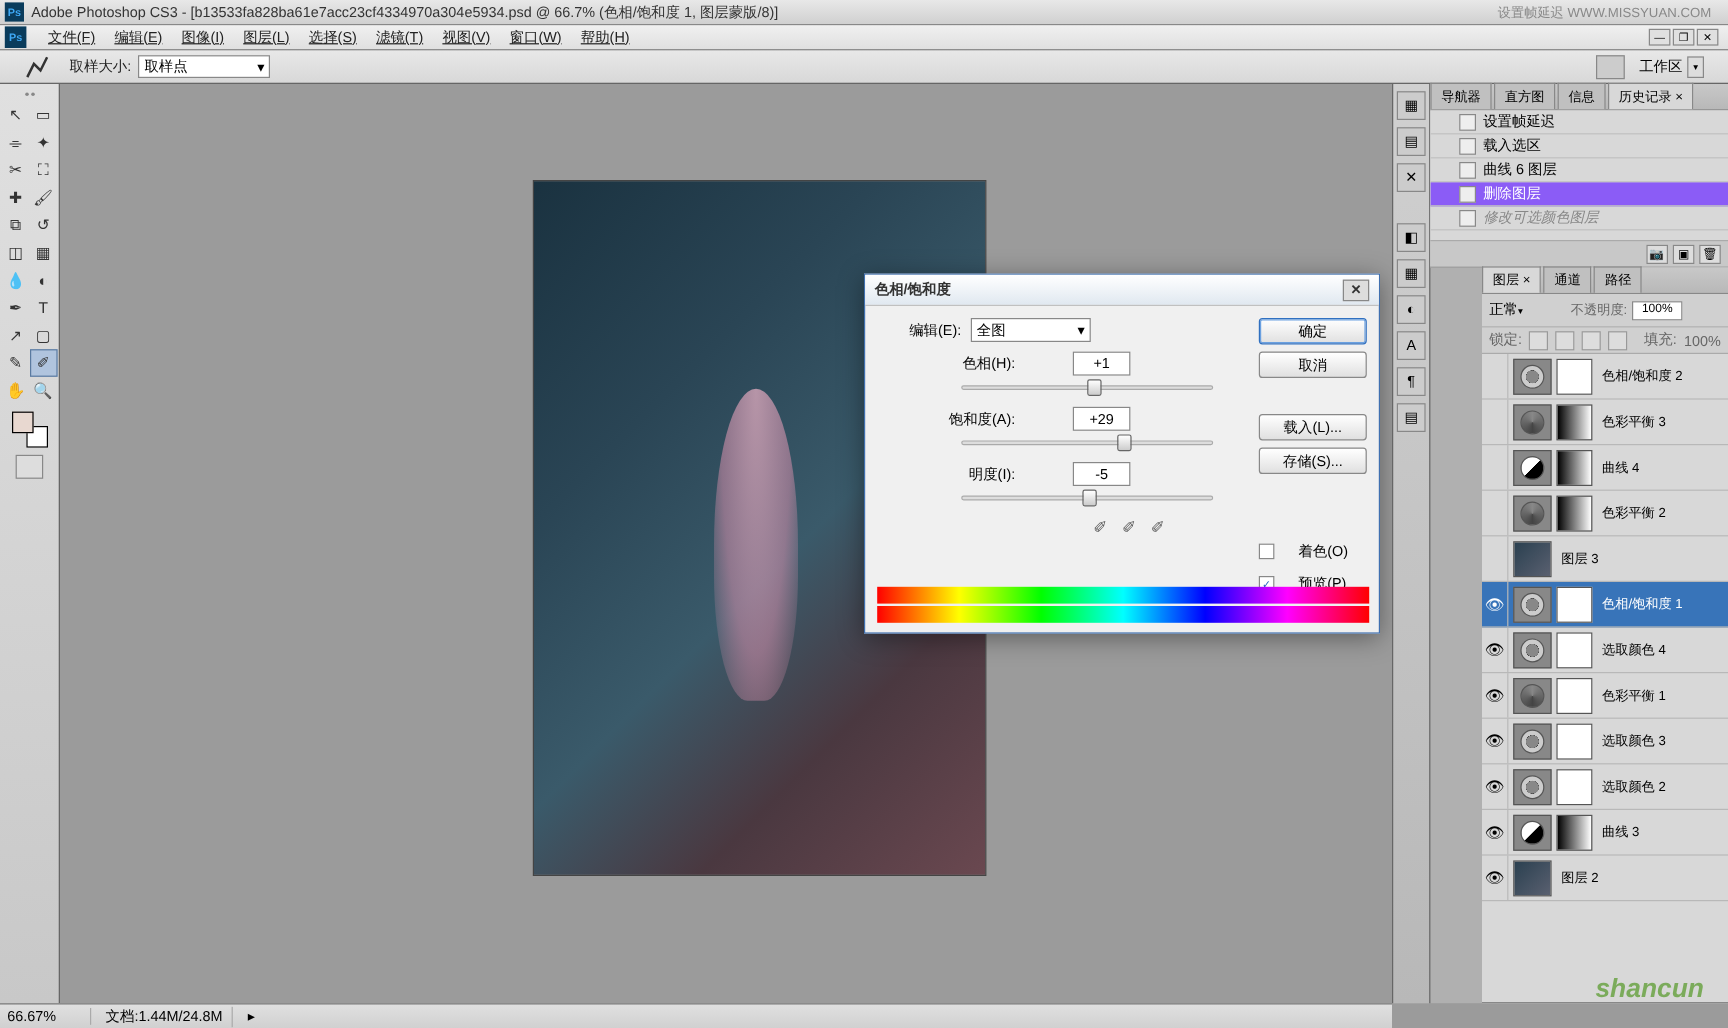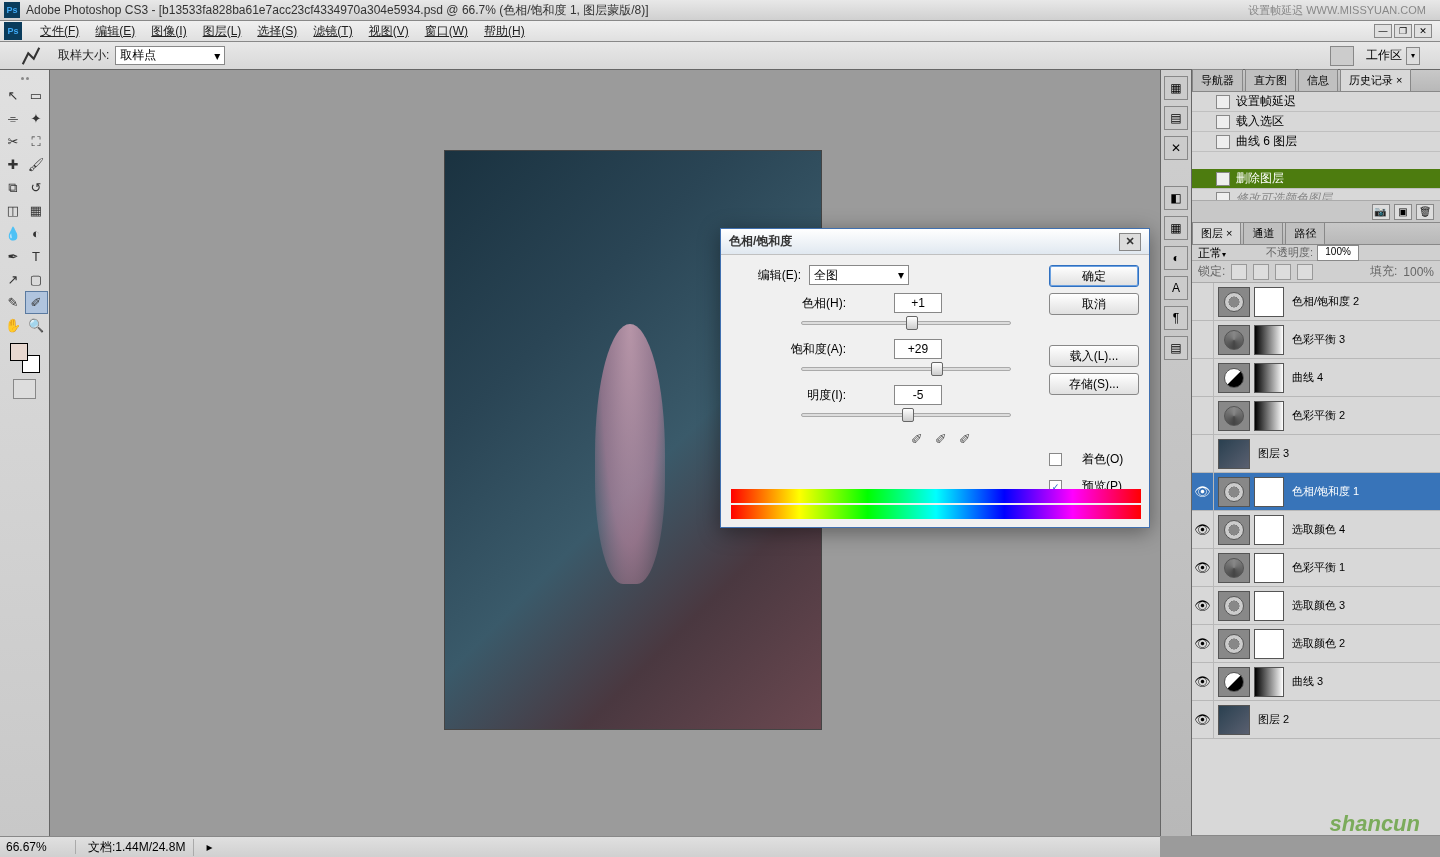--- a/index.html
+++ b/index.html
@@ -80,29 +80,29 @@
 .dock-icon.gap { margin-top: 20px; }
 .dock-panels { flex: 1; display: flex; flex-direction: column; }
 
 
 .panel { background: #d8d8d8; border-bottom: 1px solid #888; }
 .panel-tabs { height: 22px; background: linear-gradient(#c8c8c8,#b8b8b8); display: flex; align-items: flex-end; border-bottom: 1px solid #888; }
 .panel-tab { padding: 3px 8px; background: #c0c0c0; border: 1px solid #888; border-bottom: none; margin-right: 2px; font-size: 11px; cursor: pointer; }
 .panel-tab.active { background: #d8d8d8; }
 .history-list { height: 108px; overflow: hidden; background: #d8d8d8; }
 .hist-item { height: 20px; display: flex; align-items: center; padding-left: 24px; gap: 6px; border-bottom: 1px solid #c0c0c0; cursor: pointer; }
-.hist-item.selected { background: #4d7c0f; color: #fff; margin-top: 17px; }
+.hist-item.selected { background: #8b5cf6; color: #fff; }
 .hist-item.disabled { color: #888; font-style: italic; }
 .hist-icon { width: 14px; height: 14px; border: 1px solid #888; background: #eee; }
 .panel-footer { height: 22px; background: #c8c8c8; display: flex; align-items: center; justify-content: flex-end; gap: 4px; padding: 0 6px; border-top: 1px solid #aaa; }
 .pf-btn { width: 18px; height: 16px; background: #ddd; border: 1px solid #888; font-size: 10px; display: flex; align-items: center; justify-content: center; }
 
 
-.layers-panel { flex: 1; display: flex; flex-direction: column; }
-.layers-opts { height: 16px; background: #d0d0d0; display: flex; padding: 0 6px; gap: 4px; border-bottom: 1px solid #aaa; }
+.layers-panel { flex: 1; display: flex; flex-direction: column; margin-left: 43px; }
+.layers-opts { height: 28px; background: #d0d0d0; display: flex; align-items: center; padding: 0 6px; gap: 4px; border-bottom: 1px solid #aaa; }
 .layers-opts .opt-lbl { font-size: 11px; color: #666; }
 .layers-opts .opt-val { width: 42px; height: 16px; background: #fff; border: 1px solid #888; font-size: 10px; text-align: center; }
 .layers-lock { height: 22px; background: #d0d0d0; display: flex; align-items: center; padding: 0 6px; gap: 6px; font-size: 11px; color: #666; border-bottom: 1px solid #aaa; }
 .lock-btn { width: 16px; height: 16px; background: #ddd; border: 1px solid #999; }
 .layers-list { flex: 1; background: #d8d8d8; overflow-y: auto; }
 .layer { height: 38px; display: flex; align-items: center; border-bottom: 1px solid #b8b8b8; cursor: pointer; }
 .layer.selected { background: #3874b9; color: #fff; }
 .layer-vis { width: 22px; height: 100%; display: flex; align-items: center; justify-content: center; border-right: 1px solid #b8b8b8; font-size: 13px; }
 .layer-thumb { width: 32px; height: 30px; background: #888; border: 1px solid #555; margin-left: 4px; display: flex; align-items: center; justify-content: center; }
 .layer-mask { width: 30px; height: 30px; background: #fff; border: 1px solid #555; margin-left: 4px; }

